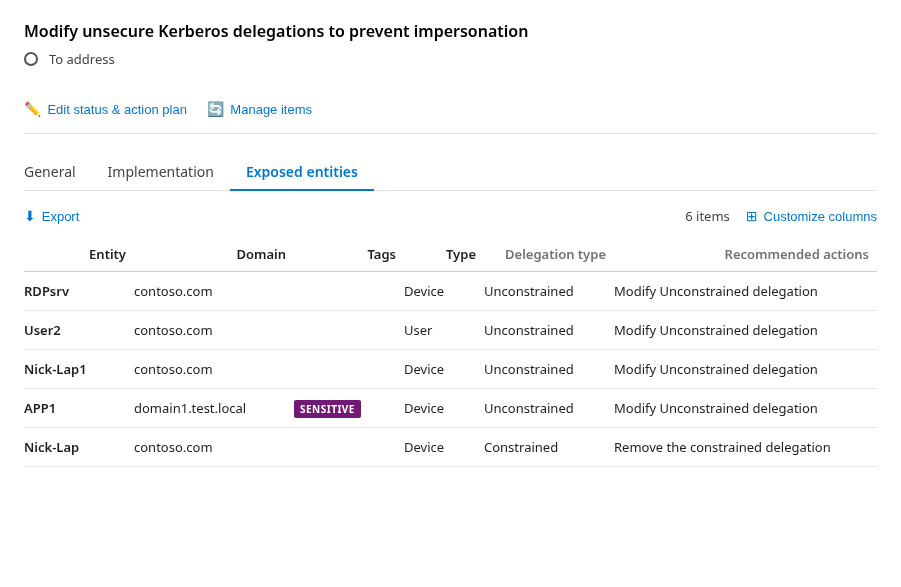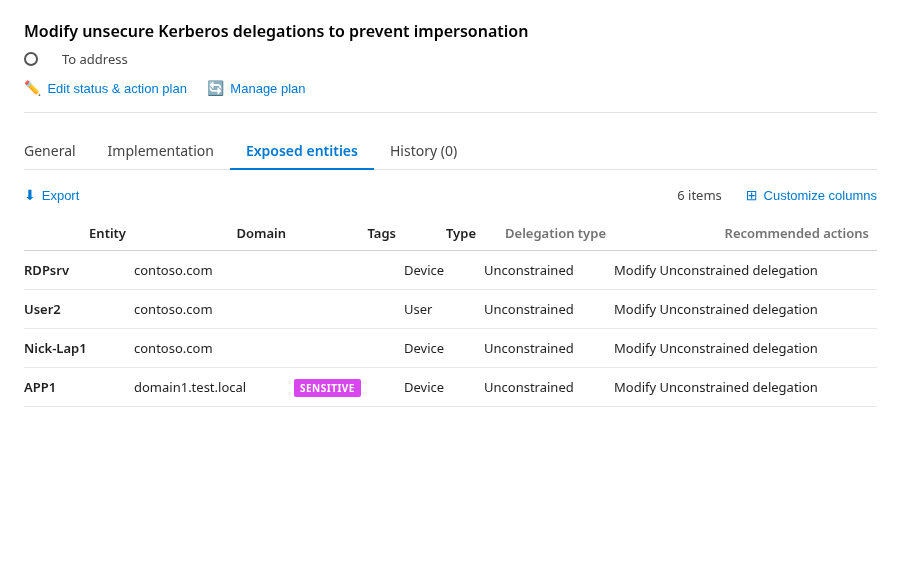--- a/index.html
+++ b/index.html
@@ -12,22 +12,22 @@
     }
     .page-title {
       font-size: 16px;
       font-weight: 600;
       color: #000;
       margin-bottom: 8px;
     }
     .status-row {
       display: flex;
       align-items: center;
-      gap: 24px;
-      margin-bottom: 12px;
+      gap: 11px;
+      margin-bottom: 33px;
       color: #444;
       font-size: 13px;
     }
     .status-circle {
       width: 14px;
       height: 14px;
       border-radius: 50%;
       border: 2px solid #555;
       display: inline-block;
     }
@@ -87,21 +87,21 @@
       color: #0078d4;
       font-size: 13px;
       cursor: pointer;
       background: none;
       border: none;
       padding: 0;
     }
     .toolbar-right {
       display: flex;
       align-items: center;
-      gap: 24px;
+      gap: 16px;
       font-size: 13px;
       color: #444;
     }
     .customize-btn {
       display: flex;
       align-items: center;
       gap: 6px;
       color: #0078d4;
       font-size: 13px;
       cursor: pointer;
@@ -131,21 +131,21 @@
       border-bottom: 1px solid #e8e8e8;
     }
     tbody td {
       padding: 10px 8px 10px 0;
       vertical-align: middle;
     }
     .entity-name {
       font-weight: 600;
     }
     .sensitive-badge {
-      background: #d946ef;
+      background: #701a75;
       color: #fff;
       font-size: 10px;
       font-weight: 700;
       padding: 2px 6px;
       border-radius: 2px;
       text-transform: uppercase;
       letter-spacing: 0.5px;
     }
     .col-entity { width: 110px; }
     .col-domain { width: 160px; }
@@ -164,29 +164,28 @@
   <span>To address</span>
 </div>
 
 <div class="actions-row">
   <button class="action-btn">
     <span class="action-icon">✏️</span>
     <span>Edit status &amp; action plan</span>
   </button>
   <button class="action-btn">
     <span class="action-icon">🔄</span>
-    <span>Manage plan</span>
+    <span>Manage items</span>
   </button>
 </div>
 
 <div class="tabs-row">
   <div class="tab">General</div>
   <div class="tab">Implementation</div>
   <div class="tab active">Exposed entities</div>
-  <div class="tab">History (0)</div>
 </div>
 
 <div class="toolbar-row">
   <button class="export-btn">
     <span style="font-size:14px;">⬇</span>
     <span>Export</span>
   </button>
   <div class="toolbar-right">
     <span>6 items</span>
     <button class="customize-btn">
@@ -233,14 +232,22 @@
         <td class="col-recommended">Modify Unconstrained delegation</td>
       </tr>
       <tr>
         <td class="col-entity"><span class="entity-name">APP1</span></td>
         <td class="col-domain">domain1.test.local</td>
         <td class="col-tags"><span class="sensitive-badge">SENSITIVE</span></td>
         <td class="col-type">Device</td>
         <td class="col-delegation">Unconstrained</td>
         <td class="col-recommended">Modify Unconstrained delegation</td>
       </tr>
+      <tr>
+        <td class="col-entity"><span class="entity-name">Nick-Lap</span></td>
+        <td class="col-domain">contoso.com</td>
+        <td class="col-tags"></td>
+        <td class="col-type">Device</td>
+        <td class="col-delegation">Constrained</td>
+        <td class="col-recommended">Remove the constrained delegation</td>
+      </tr>
     </tbody>
 </table>
 
 </body></html>

